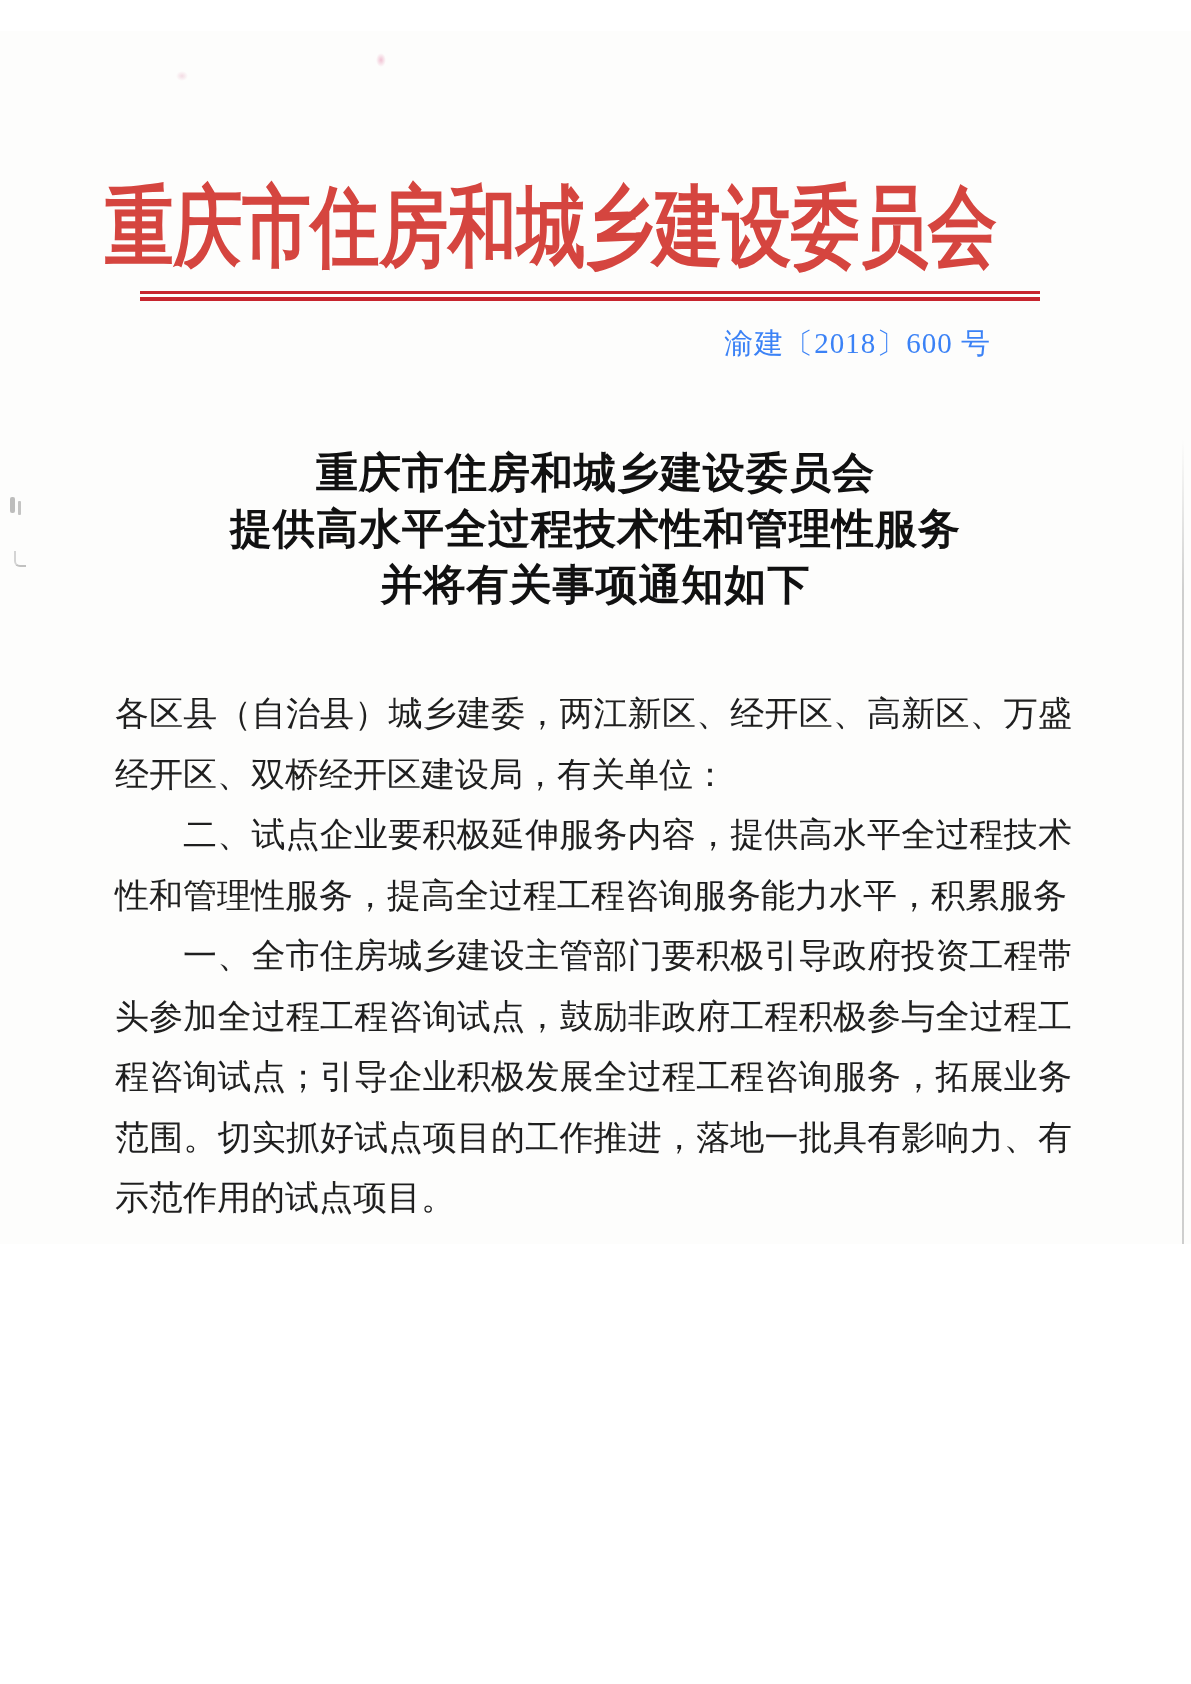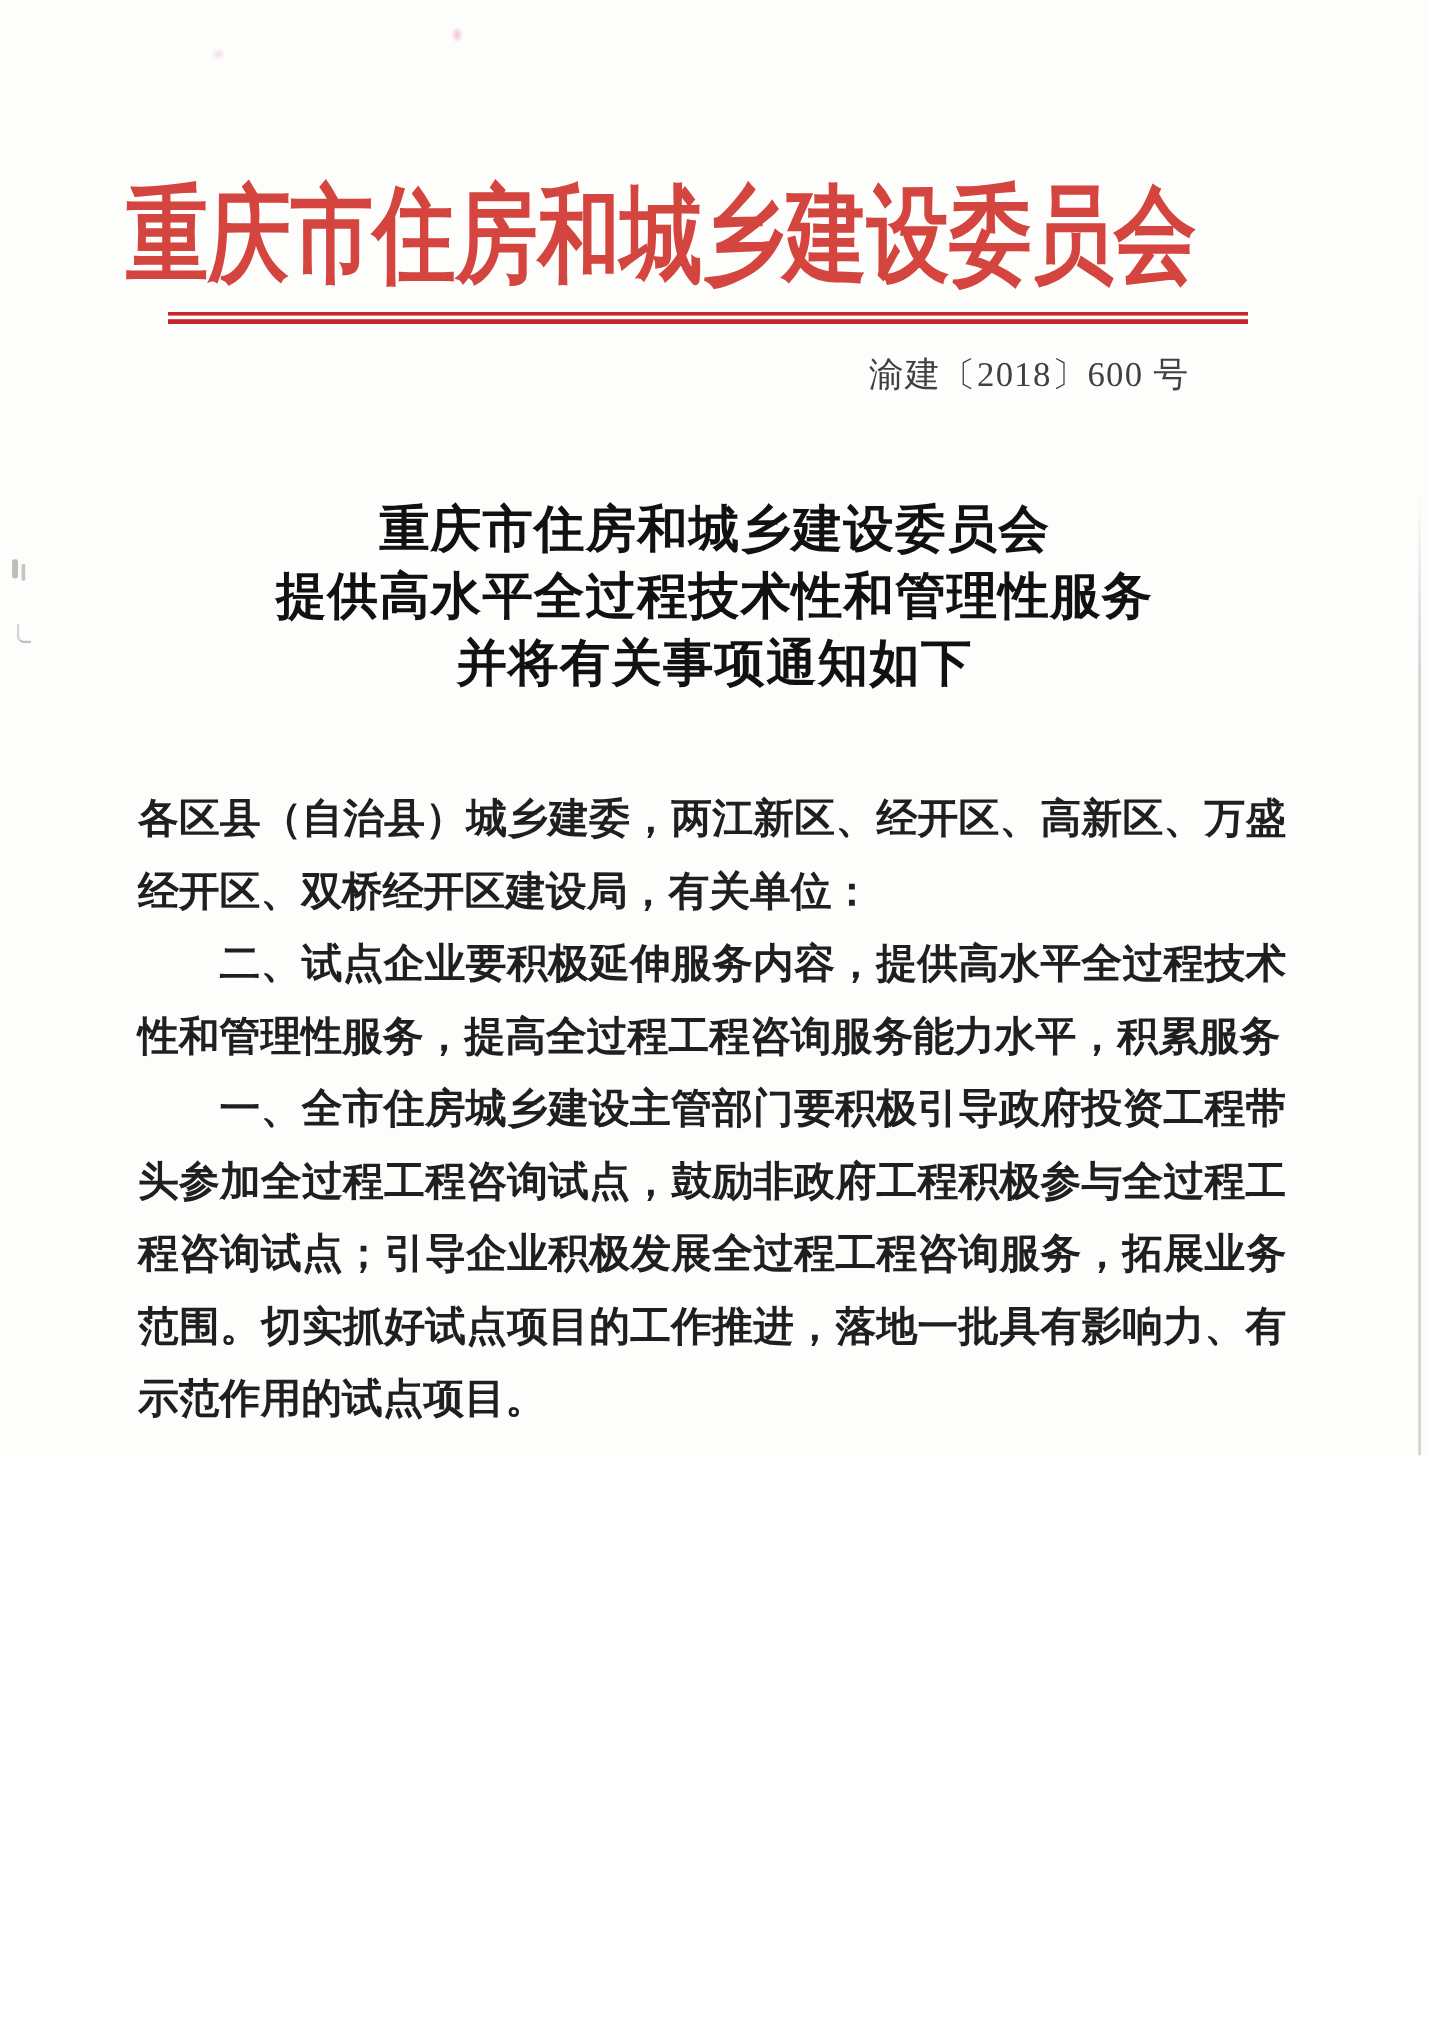--- a/index.html
+++ b/index.html
@@ -7,20 +7,21 @@
     padding: 0;
     background: #ffffff;
   }
   .page {
     position: relative;
     width: 1191px;
     height: 1213px;
     background: #fdfdfc;
     overflow: hidden;
     font-family: "Liberation Serif", serif;
+    margin-top: 31px;
   }
 
   
   .agency-banner {
     position: absolute;
     top: 138px;
     left: 96px;
     width: 903px;
     text-align: center;
     font-size: 70px;
@@ -42,21 +43,21 @@
     box-sizing: border-box;
     border-top: 3px solid var(--rule-red, #c7252e);
     border-bottom: 4px solid var(--rule-red, #c7252e);
   }
 
   .doc-number {
     position: absolute;
     top: 293px;
     right: 200px;
     font-size: 29px;
-    color: #404040;
+    color: #3b82f6;
     letter-spacing: 1px;
   }
 
   
   .title-block {
     position: absolute;
     top: 414px;
     left: 0;
     width: 100%;
     text-align: center;
@@ -73,21 +74,21 @@
   .body-block {
     position: absolute;
     top: 653px;
     left: 115px;
     width: 957px;
     font-size: 34px;
     line-height: 60.5px;
     color: var(--body-ink, #1f1f1f);
     text-align: justify;
   }
-  .body-para { margin: 0; font-weight: bold; }
+  .body-para { margin: 0; }
   .body-para.indent { text-indent: 2em; }
 
   
   .bottom-band {
     position: absolute;
     top: 1557px;
     left: 124px;
     width: 901px;
     border-top: 2px solid var(--band-red, #cb2229);
   }

